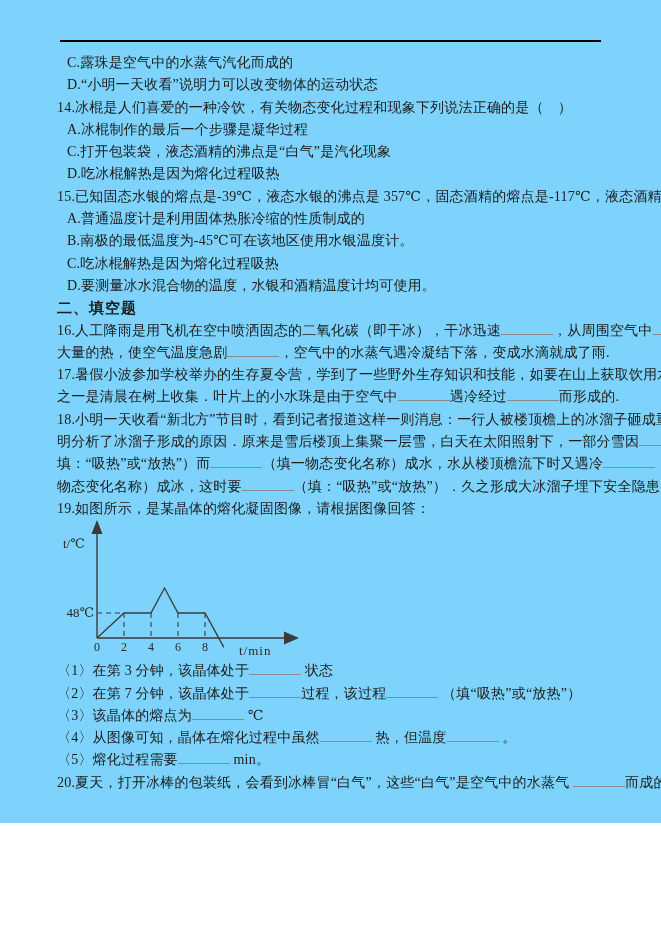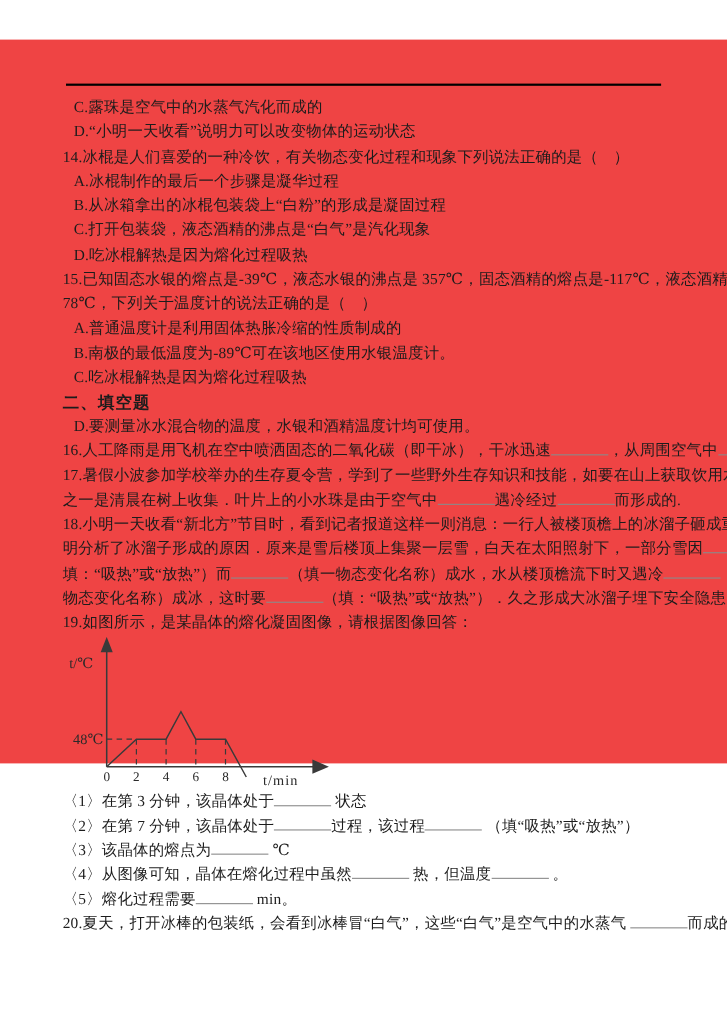--- a/index.html
+++ b/index.html
@@ -1,21 +1,21 @@
 <!DOCTYPE html>
 <html><head>
 <meta charset="utf-8">
 <style>
   html,body{margin:0;padding:0;background:#ffffff;}
   body{
     width:661px;height:936px;overflow:hidden;
     font-family:"Liberation Serif","DejaVu Serif",serif;
     color:#1c1c1c;
   }
-  .page{position:relative;width:661px;height:658px;background:#ef4444;margin-top:36px;}
+  .page{position:relative;width:661px;height:823px;background:#7dd3fc;}
   .top-rule{position:absolute;left:60px;top:40px;width:541px;height:2px;background:#000;}
   .content{position:absolute;left:0;top:52px;width:661px;}
   .line{
     height:22.3px;line-height:22.3px;font-size:14px;
     white-space:nowrap;padding-left:57px;letter-spacing:0.2px;
   }
   .line.option{padding-left:67px;}
   .line.subq{}
   .line.heading{font-weight:bold;font-size:15px;letter-spacing:1px;}
   .blank{
@@ -29,31 +29,30 @@
 </head>
 <body>
 
 <div class="page">
   <div class="top-rule"></div>
   <div class="content">
       <div class="line option">C.露珠是空气中的水蒸气汽化而成的</div>
       <div class="line option">D.“小明一天收看”说明力可以改变物体的运动状态</div>
       <div class="line question">14.冰棍是人们喜爱的一种冷饮，有关物态变化过程和现象下列说法正确的是（　）</div>
       <div class="line option">A.冰棍制作的最后一个步骤是凝华过程</div>
-      <div class="line option">B.从冰箱拿出的冰棍包装袋上“白粉”的形成是凝固过程</div>
       <div class="line option">C.打开包装袋，液态酒精的沸点是“白气”是汽化现象</div>
       <div class="line option">D.吃冰棍解热是因为熔化过程吸热</div>
       <div class="line question">15.已知固态水银的熔点是-39℃，液态水银的沸点是 357℃，固态酒精的熔点是-117℃，液态酒精的沸点是</div>
-      <div class="line question">78℃，下列关于温度计的说法正确的是（　）</div>
       <div class="line option">A.普通温度计是利用固体热胀冷缩的性质制成的</div>
-      <div class="line option">B.南极的最低温度为-89℃可在该地区使用水银温度计。</div>
+      <div class="line option">B.南极的最低温度为-45℃可在该地区使用水银温度计。</div>
       <div class="line option">C.吃冰棍解热是因为熔化过程吸热</div>
+      <div class="line option">D.要测量冰水混合物的温度，水银和酒精温度计均可使用。</div>
       <div class="line heading">二、填空题</div>
-      <div class="line option">D.要测量冰水混合物的温度，水银和酒精温度计均可使用。</div>
       <div class="line question">16.人工降雨是用飞机在空中喷洒固态的二氧化碳（即干冰），干冰迅速<span class="blank" style="width: 52px;"></span>，从周围空气中<span class="blank" style="width: 52px;"></span></div>
+      <div class="line question">大量的热，使空气温度急剧<span class="blank" style="width: 52px;"></span>，空气中的水蒸气遇冷凝结下落，变成水滴就成了雨.</div>
       <div class="line question">17.暑假小波参加学校举办的生存夏令营，学到了一些野外生存知识和技能，如要在山上获取饮用水，方法</div>
       <div class="line question">之一是清晨在树上收集．叶片上的小水珠是由于空气中<span class="blank" style="width: 52px;"></span>遇冷经过<span class="blank" style="width: 52px;"></span>而形成的.</div>
       <div class="line question">18.小明一天收看“新北方”节目时，看到记者报道这样一则消息：一行人被楼顶檐上的冰溜子砸成重伤．小</div>
       <div class="line question">明分析了冰溜子形成的原因．原来是雪后楼顶上集聚一层雪，白天在太阳照射下，一部分雪因<span class="blank" style="width: 52px;"></span>（</div>
       <div class="line question">填：“吸热”或“放热”）而<span class="blank" style="width: 52px;"></span>（填一物态变化名称）成水，水从楼顶檐流下时又遇冷<span class="blank" style="width: 52px;"></span>（填一</div>
       <div class="line question">物态变化名称）成冰，这时要<span class="blank" style="width: 52px;"></span>（填：“吸热”或“放热”）．久之形成大冰溜子埋下安全隐患．请你</div>
       <div class="line question">19.如图所示，是某晶体的熔化凝固图像，请根据图像回答：</div>
       <figure class="chart"><svg width="290" height="140" viewBox="0 0 290 140">
           <line x1="42" y1="6" x2="42" y2="118" stroke="#3a3a3a" stroke-width="1.4"></line>
           <line x1="42" y1="118" x2="230" y2="118" stroke="#3a3a3a" stroke-width="1.4"></line>

